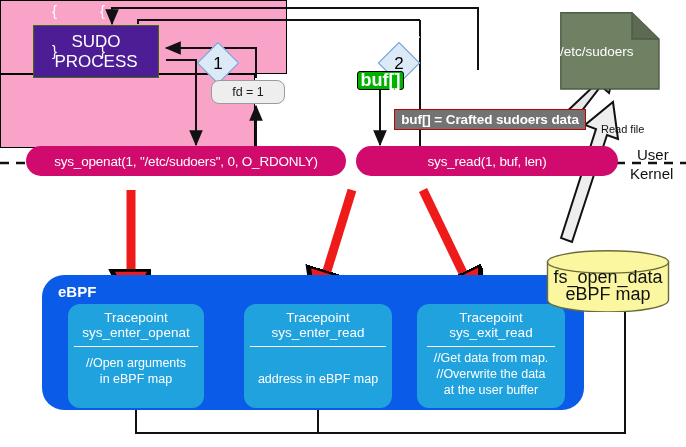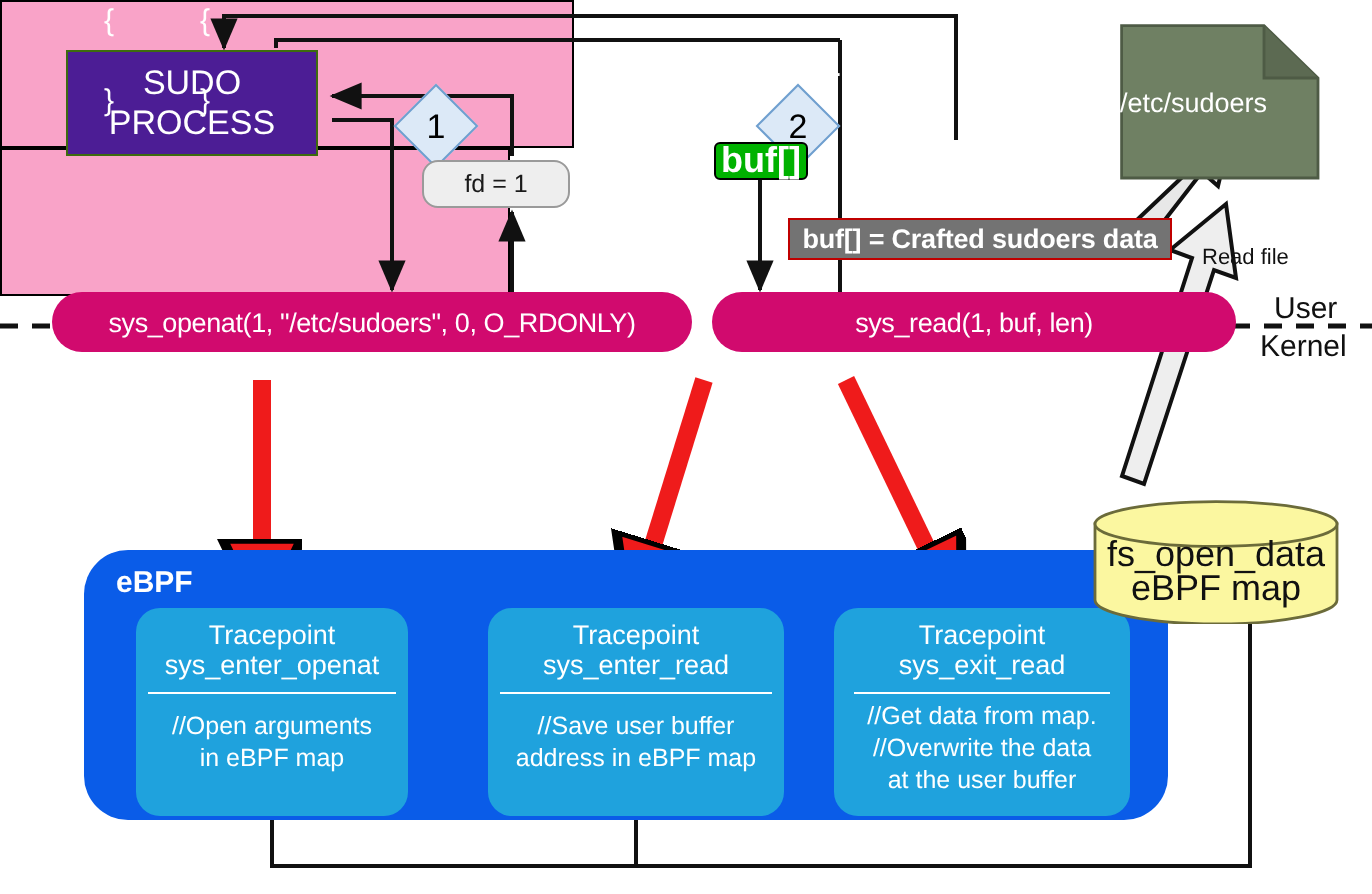--- a/index.html
+++ b/index.html
@@ -175,21 +175,20 @@
     <span class="tp-title" style="top:21px;">sys_enter_openat</span>
     <div class="tp-rule" style="left:6px;right:6px;top:42px;"></div>
     <span class="tp-body" style="top:52px;">//Open arguments</span>
     <span class="tp-body" style="top:68px;">in eBPF map</span>
   </div>
 
   <div class="tracepoint" style="left:244px;top:304px;width:148px;height:104px;">
     <span class="tp-title">Tracepoint</span>
     <span class="tp-title" style="top:21px;">sys_enter_read</span>
     <div class="tp-rule" style="left:6px;right:6px;top:42px;"></div>
-    <span class="tp-body" style="top:52px;">//Save user buffer</span>
     <span class="tp-body" style="top:68px;">address in eBPF map</span>
   </div>
 
   <div class="tracepoint" style="left:417px;top:304px;width:148px;height:104px;">
     <span class="tp-title">Tracepoint</span>
     <span class="tp-title" style="top:21px;">sys_exit_read</span>
     <div class="tp-rule" style="left:10px;right:10px;top:42px;"></div>
     <span class="tp-body" style="top:47px;">//Get data from map.</span>
     <span class="tp-body" style="top:63px;">//Overwrite the data</span>
     <span class="tp-body" style="top:79px;">at the user buffer</span>

